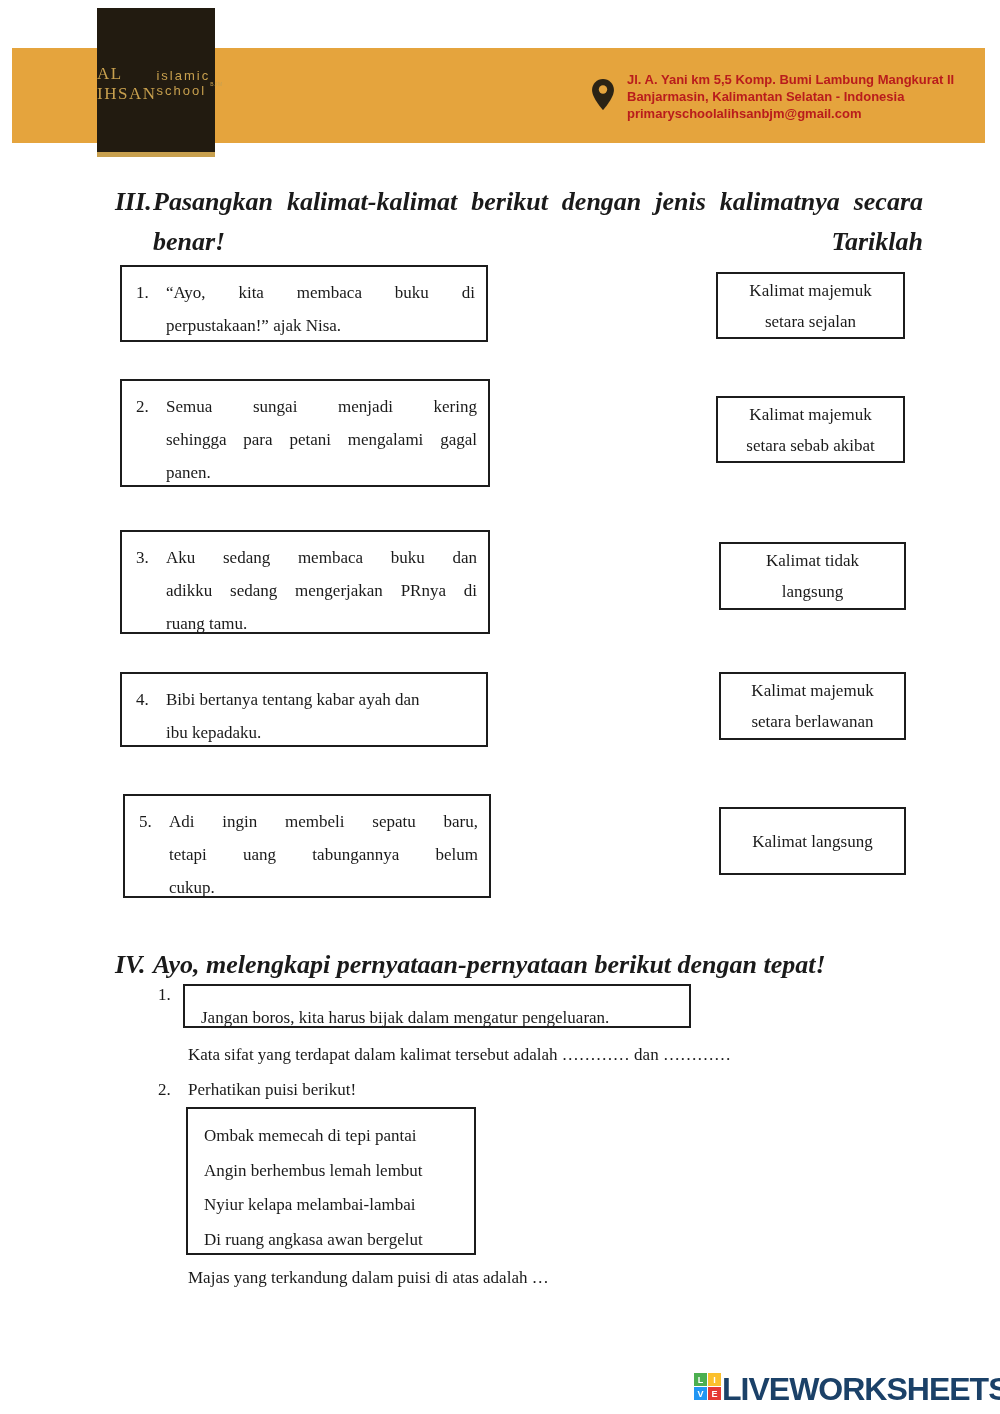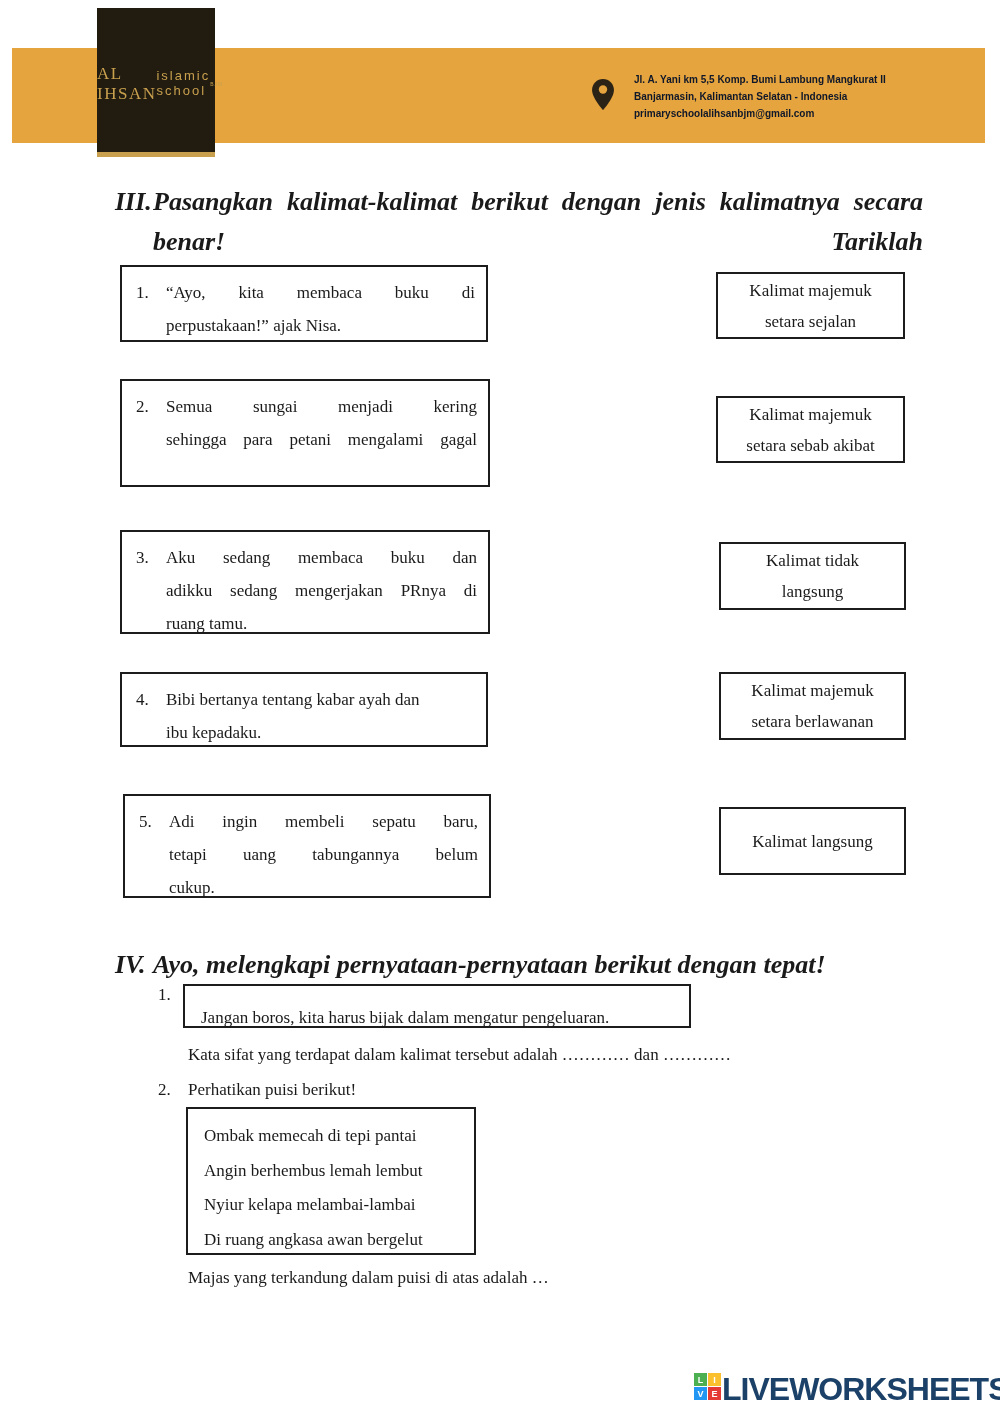--- a/index.html
+++ b/index.html
@@ -9,21 +9,21 @@
 
   
   .banner{left:12px;top:48px;width:973px;height:95px;background:var(--banner-color,#E5A43D);}
   .logo-box{left:97px;top:8px;width:118px;height:149px;background:var(--logo-bg,#221B10);
             display:flex;flex-direction:row;align-items:center;z-index:2;}
   .gold-strip{position:absolute;left:0;bottom:0;width:100%;height:5px;background:var(--logo-gold,#C8A04E);}
   .logo-name{color:var(--logo-gold,#C8A04E);font-size:17px;letter-spacing:1.5px;margin-top:2px;}
   .logo-sub{color:var(--logo-gold,#C8A04E);font-size:13px;letter-spacing:2px;font-family:"Liberation Sans",sans-serif;}
   .logo-badge{color:var(--logo-gold,#C8A04E);font-size:5px;letter-spacing:1px;margin-top:2px;font-family:"Liberation Sans",sans-serif;}
   .addr{left:627px;top:71px;width:345px;font-family:"Liberation Sans",sans-serif;
-        font-weight:bold;color:#0f172a;font-size:10px;line-height:17px;margin-left:7px;}
+        font-weight:bold;color:#b91c1c;font-size:13px;line-height:17px;}
   .pin{left:592px;top:79px;width:22px;height:31px;}
 
   
   .sechead{font-size:26px;font-weight:bold;font-style:italic;line-height:40px;padding-left:38px;}
   .secnum{position:absolute;left:0;top:0;}
   .jl{text-align:justify;text-align-last:justify;}
 
   
   .lbox,.rbox,.fillbox,.poembox{border:2px solid #1c1c1c;background:#fff;box-sizing:border-box;position:absolute;}
   .lbox{font-size:17px;line-height:33px;}
@@ -106,20 +106,21 @@
       <div class="jl">“Ayo, kita membaca buku di</div>
       <div>perpustakaan!” ajak Nisa.</div>
     </div>
   </div>
 
   <div class="lbox" style="left:120px;top:379px;width:370px;height:108px;">
     <span class="num">2.</span>
     <div class="ltext">
       <div class="jl">Semua sungai menjadi kering</div>
       <div class="jl">sehingga para petani mengalami gagal</div>
+      <div>panen.</div>
     </div>
   </div>
 
   <div class="lbox" style="left:120px;top:530px;width:370px;height:104px;">
     <span class="num">3.</span>
     <div class="ltext">
       <div class="jl">Aku sedang membaca buku dan</div>
       <div class="jl">adikku sedang mengerjakan PRnya di</div>
       <div>ruang tamu.</div>
     </div>

